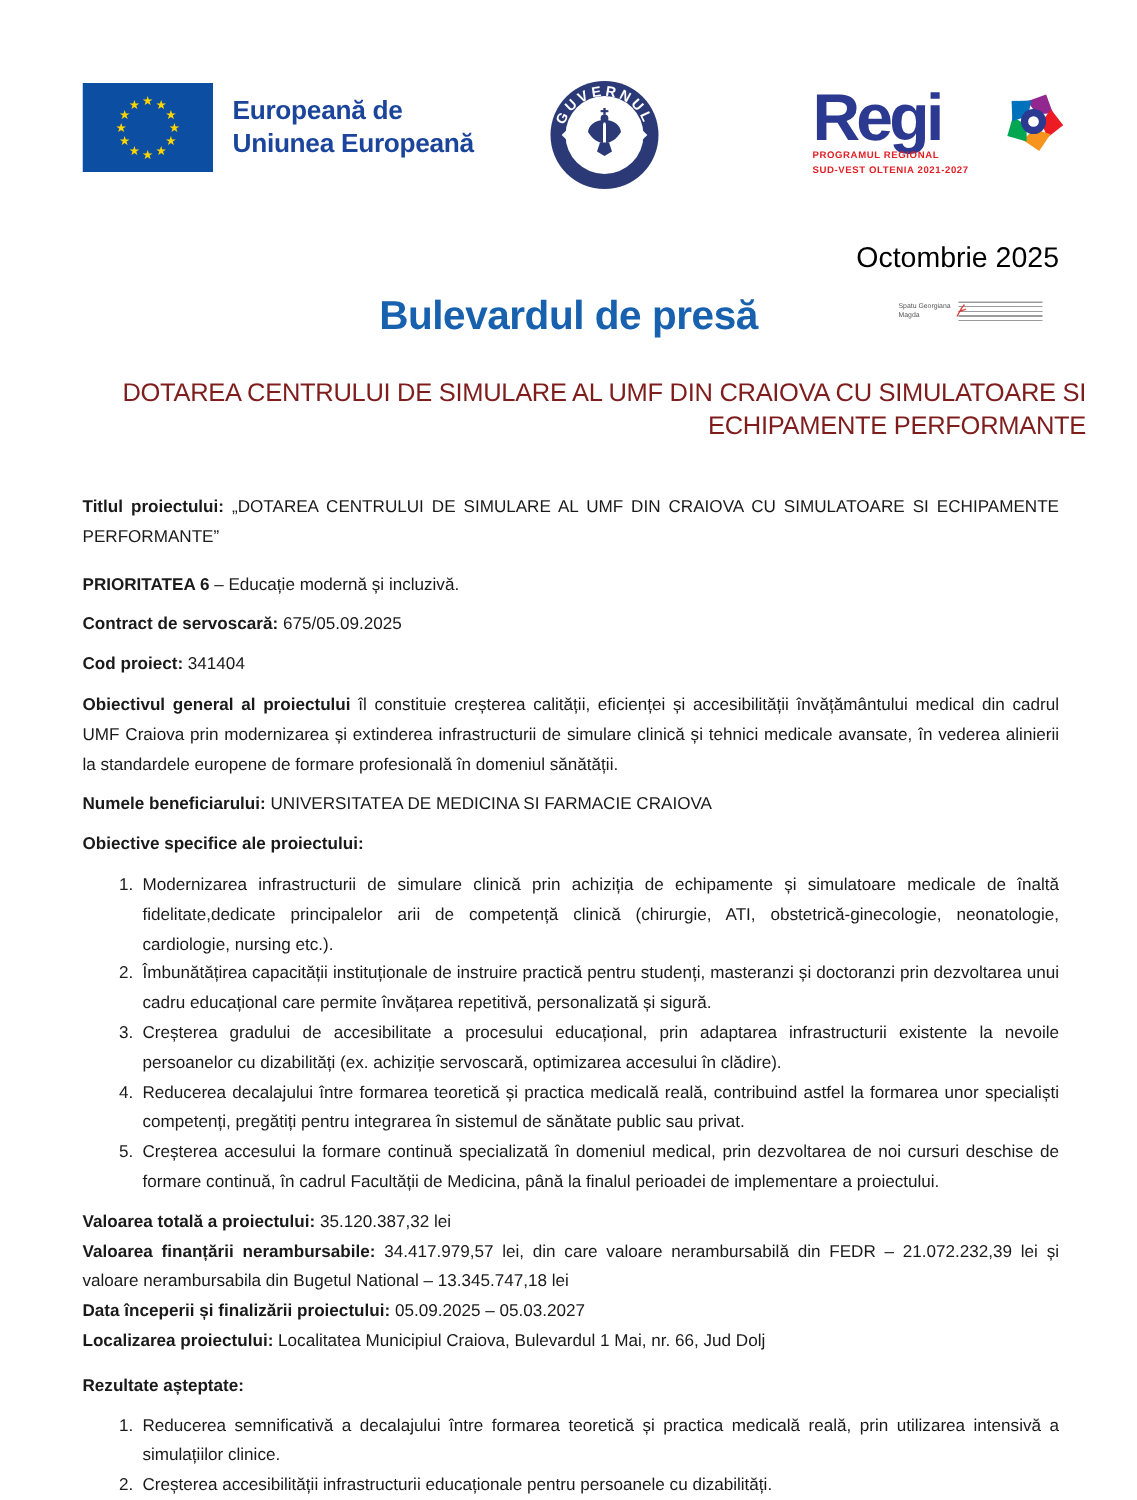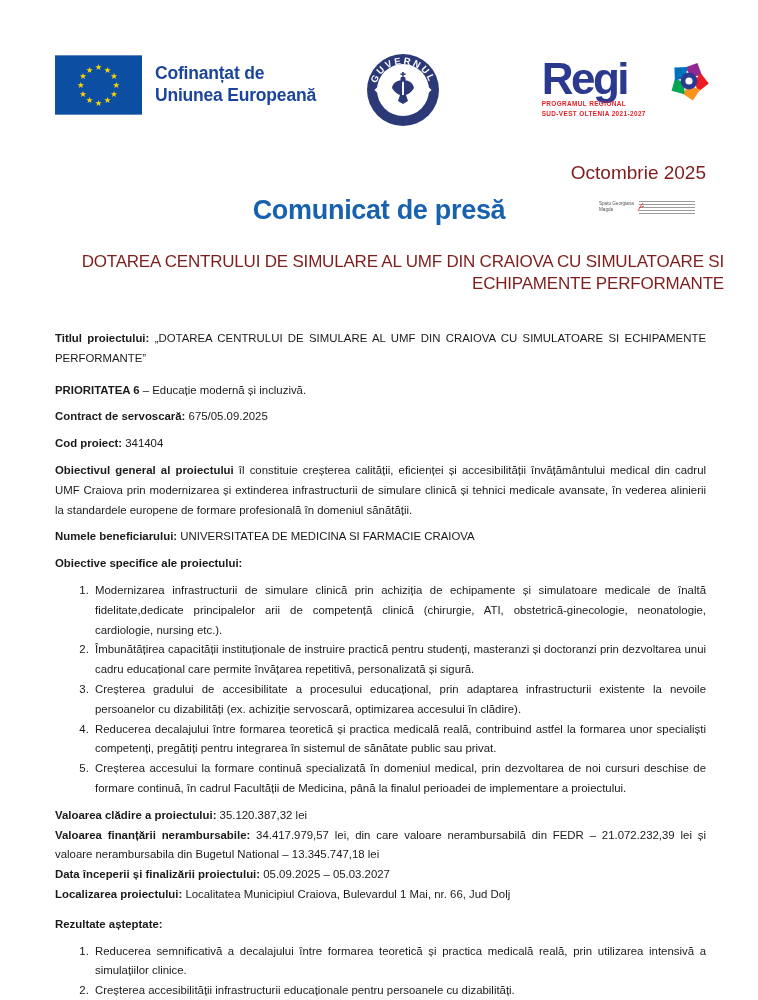--- a/index.html
+++ b/index.html
@@ -10,21 +10,21 @@
   
   .header { position:absolute; left:55px; top:55px; right:48px; display:flex; align-items:flex-start; }
   .eu-block { display:flex; align-items:center; gap:13px; }
   .eu-text { font-size:17.5px; font-weight:bold; color:#1B459B; line-height:1.25; letter-spacing:-0.2px; }
   .gov-block { margin-left:50px; margin-top:-2px; }
   .regio-block { margin-left:auto; margin-top:2px; display:flex; flex-direction:column; }
   .regio-top { display:flex; align-items:center;gap:40px; }
   .regio-word { font-size:44px; font-weight:bold; color:#2B3990; letter-spacing:-2.5px; line-height:1; }
   .regio-sub { margin-top:-2px; color:#E31E24; font-size:6.4px; font-weight:bold; letter-spacing:0.4px; line-height:1.55; }
   
-  .date-line { position:absolute; right:52px; top:162px; font-size:19px; color:#7f1d1d; }
+  .date-line { position:absolute; right:52px; top:162px; font-size:19px; color:#000000; }
   .press-title { position:absolute; left:0; right:0; top:195px; text-align:center;
                  font-size:27px; font-weight:bold; color:#1761AE; letter-spacing:-0.3px; }
   .headline { position:absolute; top:251px; left:34px; right:34px; text-align:right;
               font-size:17px; color:#7f1d1d; line-height:1.32; letter-spacing:-0.2px; }
   
   .sig { position:absolute; left:599px; top:201px; width:112px; display:flex; gap:5px; align-items:flex-start; }
   .sig-name { font-size:4.6px; color:#555; line-height:1.4; white-space:nowrap; }
   .sig-right { position:relative; width:56px; height:14px;
     background:repeating-linear-gradient(to bottom,#8a8a8a 0,#8a8a8a 0.8px,transparent 0.8px,transparent 3.1px);
     opacity:0.85; }
@@ -60,21 +60,21 @@
           <text x="53" y="48.6">★</text>
           <text x="44" y="51">★</text>
           <text x="35" y="48.6">★</text>
           <text x="28.4" y="42">★</text>
           <text x="26" y="33">★</text>
           <text x="28.4" y="24">★</text>
           <text x="35" y="17.4">★</text>
         </g>
       </svg>
       <div class="eu-text">
-        <div>Cofinanțat de</div>
+        <div>Europeană de</div>
         <div>Uniunea Europeană</div>
       </div>
     </div>
 
     <div class="gov-block">
       <svg width="74" height="74" viewBox="0 0 74 74">
         <circle cx="37" cy="37" r="36" fill="#2B3A77"></circle>
         <circle cx="37" cy="37" r="26" fill="#ffffff"></circle>
         <defs>
           <path id="arcTop" d="M 9,39 A 28,28 0 0 1 65,39"></path>
@@ -116,21 +116,21 @@
       </div>
       <div class="regio-sub">
         <div>PROGRAMUL REGIONAL</div>
         <div>SUD-VEST OLTENIA 2021-2027</div>
       </div>
     </div>
   </div>
 
   <div class="date-line">Octombrie 2025</div>
 
-  <div class="press-title">Comunicat de presă</div>
+  <div class="press-title">Bulevardul de presă</div>
 
   <div class="sig">
     <div class="sig-name">
       <div>Spatu Georgiana</div>
       <div>Magda</div>
     </div>
     <div class="sig-right">
       <svg class="sig-red" width="8" height="10" viewBox="0 0 8 10">
         <path d="M1 9 C3 5 4 3 6 1 M2 6 C4 5 5 5 7 4" stroke="#D02020" stroke-width="0.9" fill="none"></path>
       </svg>
@@ -157,21 +157,21 @@
 
     <ol class="obj-list">
       <li>Modernizarea infrastructurii de simulare clinică prin achiziția de echipamente și simulatoare medicale de înaltă fidelitate,dedicate principalelor arii de competență clinică (chirurgie, ATI, obstetrică-ginecologie, neonatologie, cardiologie, nursing etc.).</li>
       <li>Îmbunătățirea capacității instituționale de instruire practică pentru studenți, masteranzi și doctoranzi prin dezvoltarea unui cadru educațional care permite învățarea repetitivă, personalizată și sigură.</li>
       <li>Creșterea gradului de accesibilitate a procesului educațional, prin adaptarea infrastructurii existente la nevoile persoanelor cu dizabilități (ex. achiziție servoscară, optimizarea accesului în clădire).</li>
       <li>Reducerea decalajului între formarea teoretică și practica medicală reală, contribuind astfel la formarea unor specialiști competenți, pregătiți pentru integrarea în sistemul de sănătate public sau privat.</li>
       <li>Creșterea accesului la formare continuă specializată în domeniul medical, prin dezvoltarea de noi cursuri deschise de formare continuă, în cadrul Facultății de Medicina, până la finalul perioadei de implementare a proiectului.</li>
     </ol>
 
     <div class="fin-block">
-      <p class="para-tight"><span class="bold">Valoarea clădire a proiectului:</span><span> 35.120.387,32 lei</span></p>
+      <p class="para-tight"><span class="bold">Valoarea totală a proiectului:</span><span> 35.120.387,32 lei</span></p>
       <p class="para-tight"><span class="bold">Valoarea finanțării nerambursabile:</span><span> 34.417.979,57 lei, din care valoare nerambursabilă din FEDR – 21.072.232,39 lei și valoare nerambursabila din Bugetul National – 13.345.747,18 lei</span></p>
       <p class="para-tight"><span class="bold">Data începerii și finalizării proiectului:</span><span> 05.09.2025 – 05.03.2027</span></p>
       <p class="para-tight"><span class="bold">Localizarea proiectului:</span><span> Localitatea Municipiul Craiova, Bulevardul 1 Mai, nr. 66, Jud Dolj</span></p>
     </div>
 
     <p class="res-heading bold">Rezultate așteptate:</p>
 
     <ol class="obj-list">
       <li>Reducerea semnificativă a decalajului între formarea teoretică și practica medicală reală, prin utilizarea intensivă a simulațiilor clinice.</li>
       <li>Creșterea accesibilității infrastructurii educaționale pentru persoanele cu dizabilități.</li>

